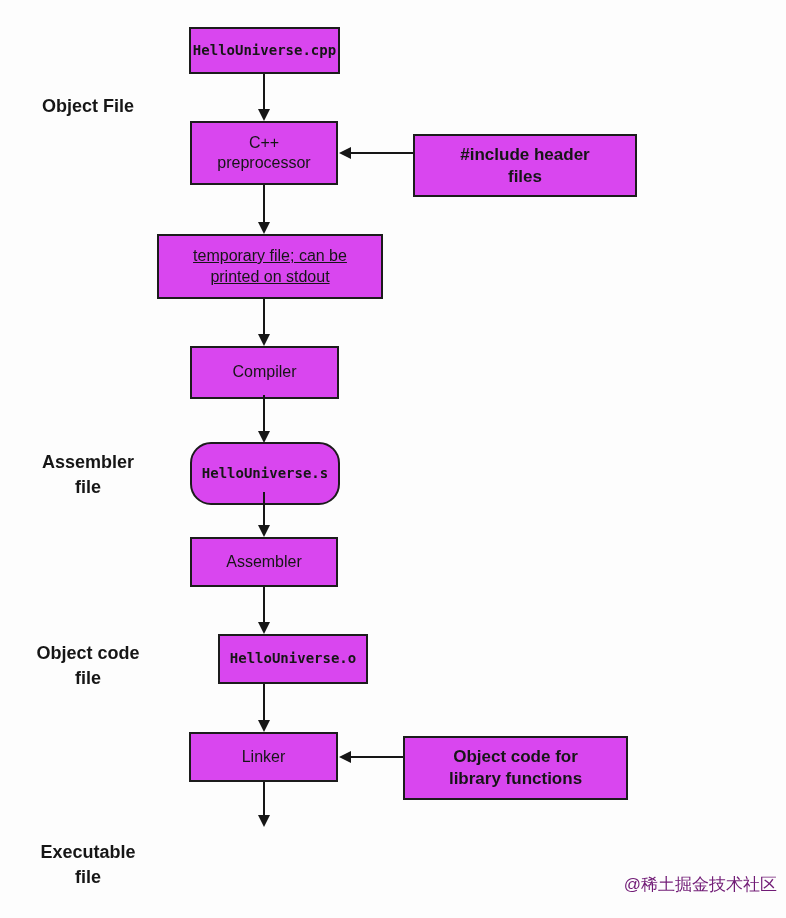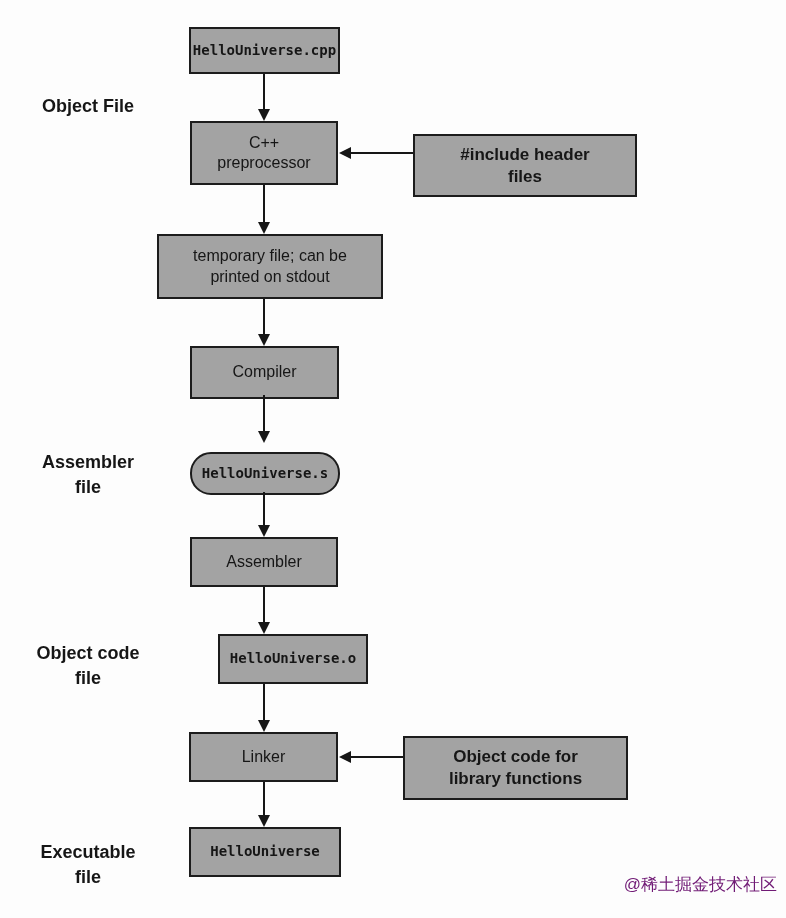--- a/index.html
+++ b/index.html
@@ -12,21 +12,21 @@
     width: 786px;
     height: 918px;
     background: #fdfdfd;
     font-family: "Liberation Sans", sans-serif;
     color: #161616;
     overflow: hidden;
   }
   .node {
     position: absolute;
     border: 2px solid #1c1c1c;
-    background: #a3a3a3;
+    background: #d946ef;
     display: flex;
     align-items: center;
     justify-content: center;
     text-align: center;
     white-space: pre-line;
     font-size: 16px;
     line-height: 1.28;
     box-sizing: border-box;
   }
   .node.mono {
@@ -45,23 +45,23 @@
     left: 15px;
     text-align: center;
     font-weight: bold;
     font-size: 18px;
     line-height: 25px;
     white-space: pre-line;
   }
   
   #box-cpp       { left: 189px; top: 27px;  width: 151px; height: 47px; }
   #box-preproc   { left: 190px; top: 121px; width: 148px; height: 64px; }
-  #box-temp      { left: 157px; top: 234px; width: 226px; height: 65px; }
+  #box-temp      { left: 157px; top: 234px; width: 226px; height: 65px; text-decoration: underline; }
   #box-compiler  { left: 190px; top: 346px; width: 149px; height: 53px; }
-  #box-s         { left: 190px; top: 452px; width: 150px; height: 43px; border-radius: 21px; }
+  #box-s         { left: 190px; top: 442px; width: 150px; height: 63px; border-radius: 21px; }
   #box-assembler { left: 190px; top: 537px; width: 148px; height: 50px; }
   #box-o         { left: 190px; top: 634px; width: 150px; height: 50px; margin-left: 28px; }
   #box-linker    { left: 189px; top: 732px; width: 149px; height: 50px; }
   #box-exe       { left: 189px; top: 827px; width: 152px; height: 50px; }
   
   #box-include   { left: 413px; top: 122px; width: 224px; height: 63px; }
   #box-objlib    { left: 403px; top: 724px; width: 225px; height: 64px; }
   
   #lbl-source    { top: 94px; }
   #lbl-assembler { top: 450px; }
@@ -124,21 +124,20 @@
   <div class="node mono" id="box-cpp">HelloUniverse.cpp</div>
   <div class="node" id="box-preproc">C++
 preprocessor</div>
   <div class="node" id="box-temp">temporary file; can be
 printed on stdout</div>
   <div class="node" id="box-compiler">Compiler</div>
   <div class="node mono" id="box-s">HelloUniverse.s</div>
   <div class="node" id="box-assembler">Assembler</div>
   <div class="node mono" id="box-o">HelloUniverse.o</div>
   <div class="node" id="box-linker">Linker</div>
-  <div class="node mono" id="box-exe">HelloUniverse</div>
 
   <div class="node bold" id="box-include">#include header
 files</div>
   <div class="node bold" id="box-objlib">Object code for
 library functions</div>
 
   <div class="arrow-v" id="arr-1">
       <div class="line"></div>
       <div class="head"></div>
     </div>

